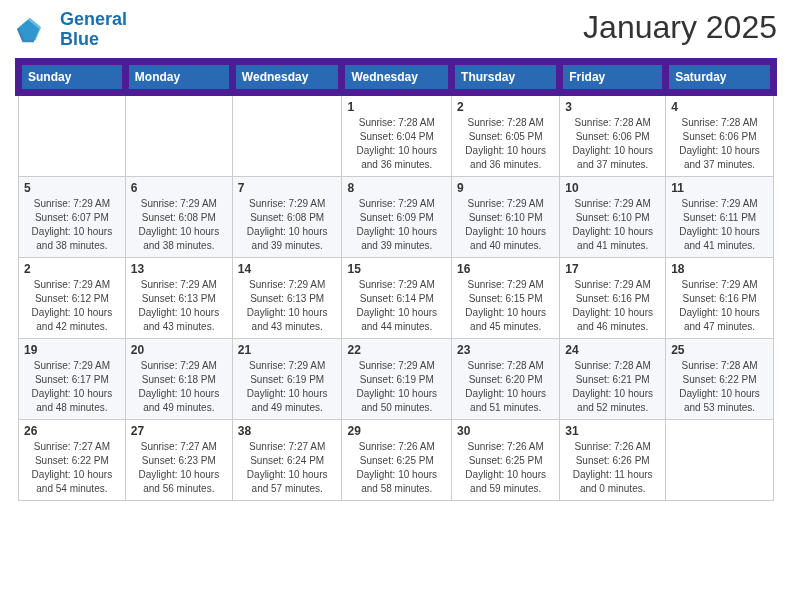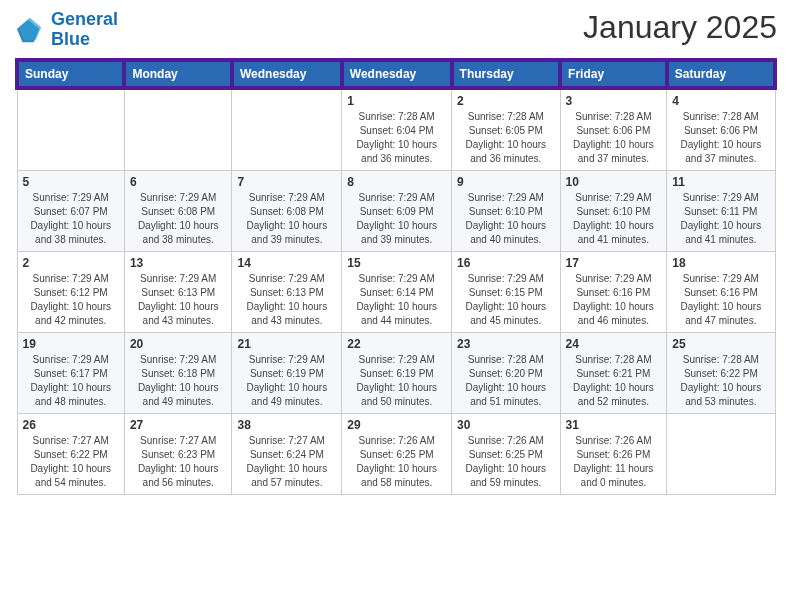--- a/index.html
+++ b/index.html
@@ -17,21 +17,21 @@
     }
     .header {
       display: flex;
       align-items: flex-start;
       justify-content: space-between;
       margin-bottom: 8px;
     }
     .logo {
       display: flex;
       align-items: center;
-      gap: 8px;
+      gap: 17px;
       justify-content: flex-end;
     }
     .logo-text {
       font-size: 18px;
       font-weight: bold;
       line-height: 1.1;
       color: #333;
     }
     .logo-text span {
       color: #1a6faf;
@@ -58,21 +58,21 @@
       border-collapse: collapse;
       font-size: 10.5px;
     }
     .calendar th {
       background-color: #2a6ab5;
       color: #fff;
       text-align: left;
       padding: 5px 6px;
       font-size: 12px;
       font-weight: bold;
-      border: 4px solid #4c1d95;
+      border: 7px solid #4c1d95;
     }
     .calendar td {
       border: 1px solid #ccc;
       vertical-align: top;
       padding: 4px 5px;
       width: 113px;
       min-height: 80px;
       background: #fff;
     }
     .calendar tr:nth-child(even) td {

